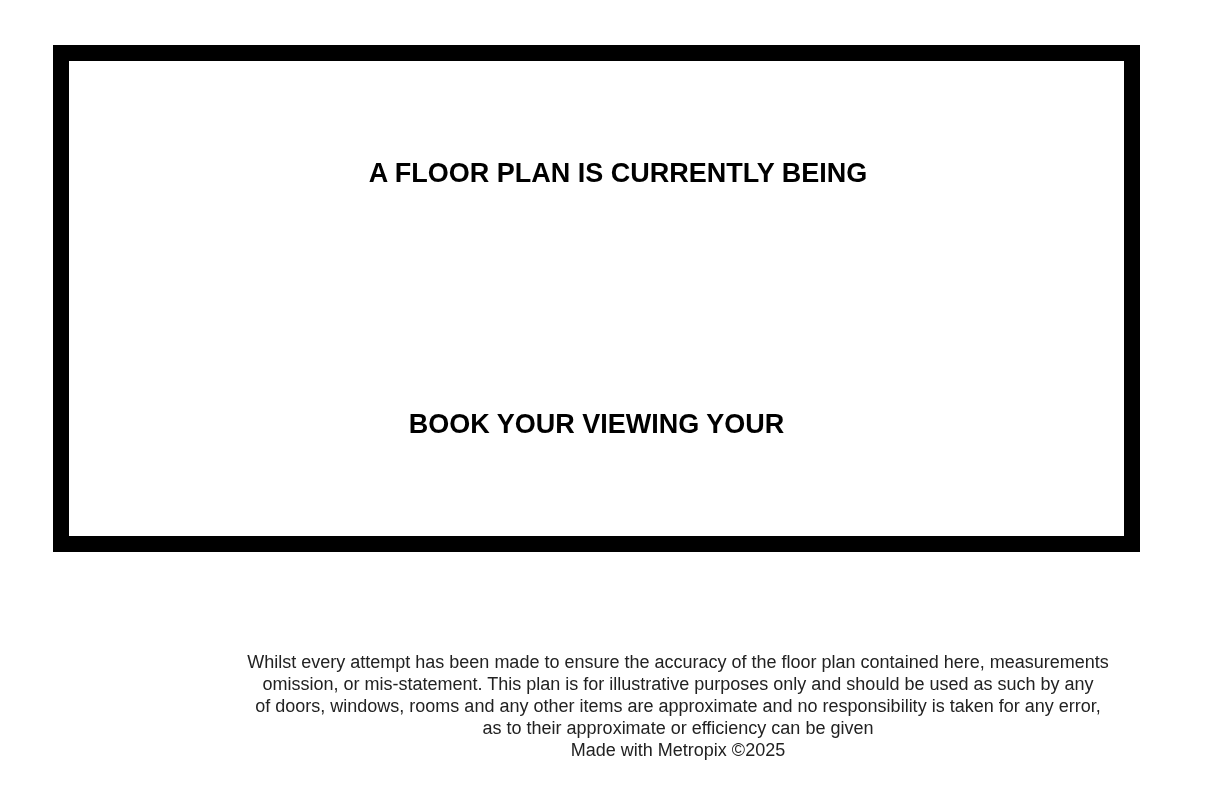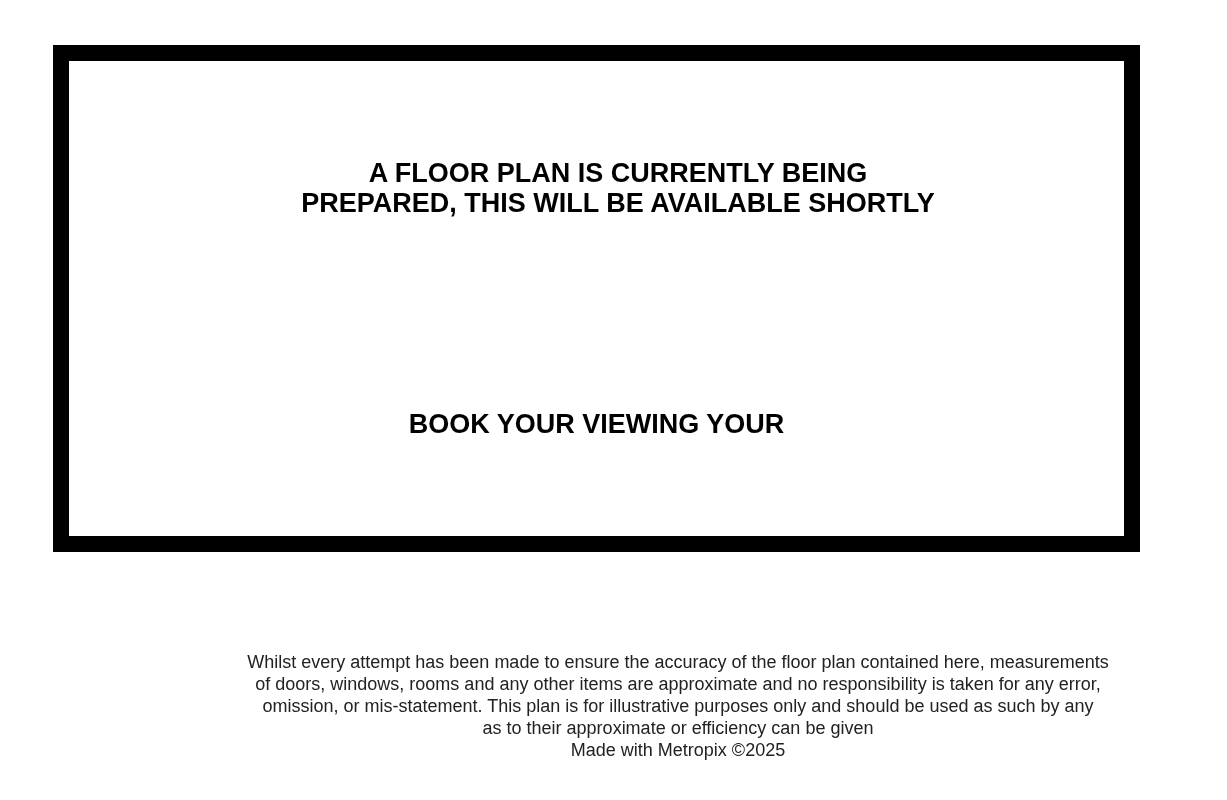--- a/index.html
+++ b/index.html
@@ -61,24 +61,23 @@
   .disclaimer .line {
     white-space: nowrap;
   }
 </style>
 </head>
 <body>
 
 <div class="plan-box">
   <div class="plan-heading">
     <div>A FLOOR PLAN IS CURRENTLY BEING</div>
-    <div>PREPARED, THIS WILL BE AVAILABLE SHORTLY</div>
   </div>
   <div class="plan-cta">BOOK YOUR VIEWING YOUR</div>
 </div>
 
 <div class="disclaimer">
   <div class="line">Whilst every attempt has been made to ensure the accuracy of the floor plan contained here, measurements</div>
+  <div class="line">omission, or mis-statement. This plan is for illustrative purposes only and should be used as such by any</div>
   <div class="line">of doors, windows, rooms and any other items are approximate and no responsibility is taken for any error,</div>
-  <div class="line">omission, or mis-statement. This plan is for illustrative purposes only and should be used as such by any</div>
   <div class="line">as to their approximate or efficiency can be given</div>
   <div class="line">Made with Metropix ©2025</div>
 </div>
 
 </body></html>

